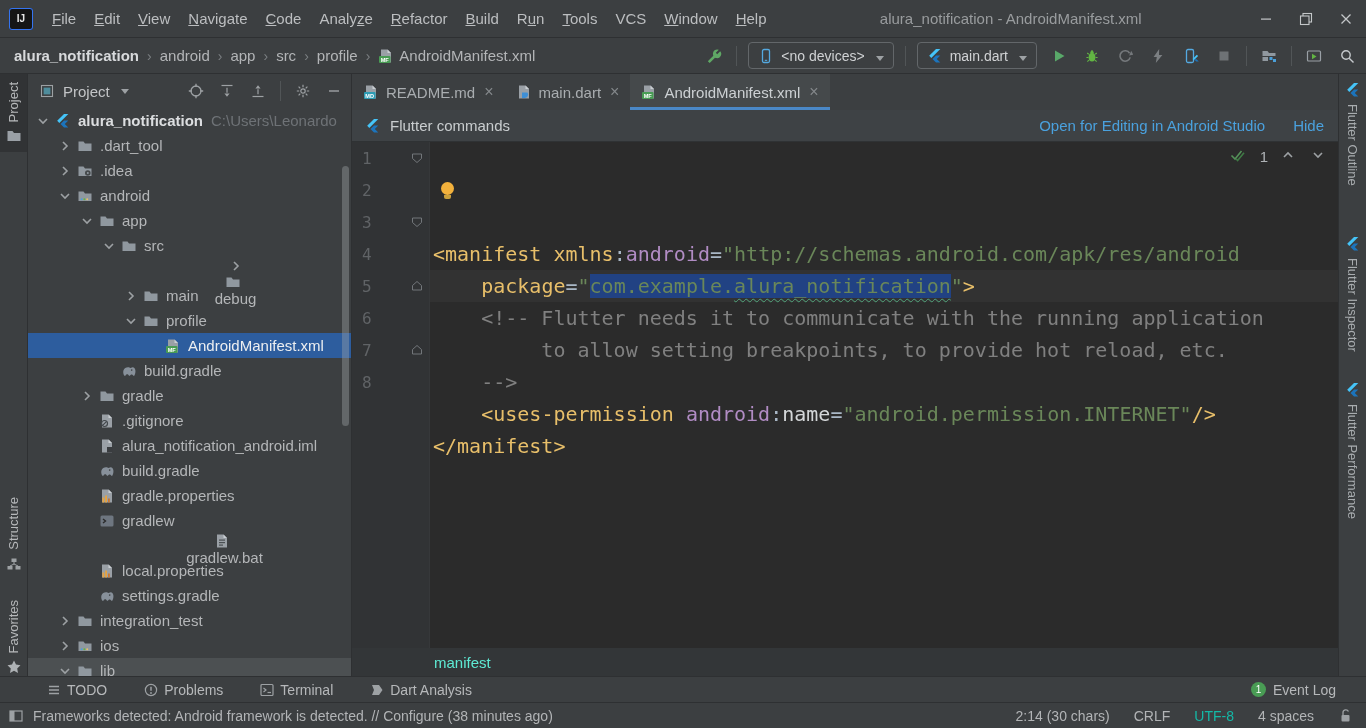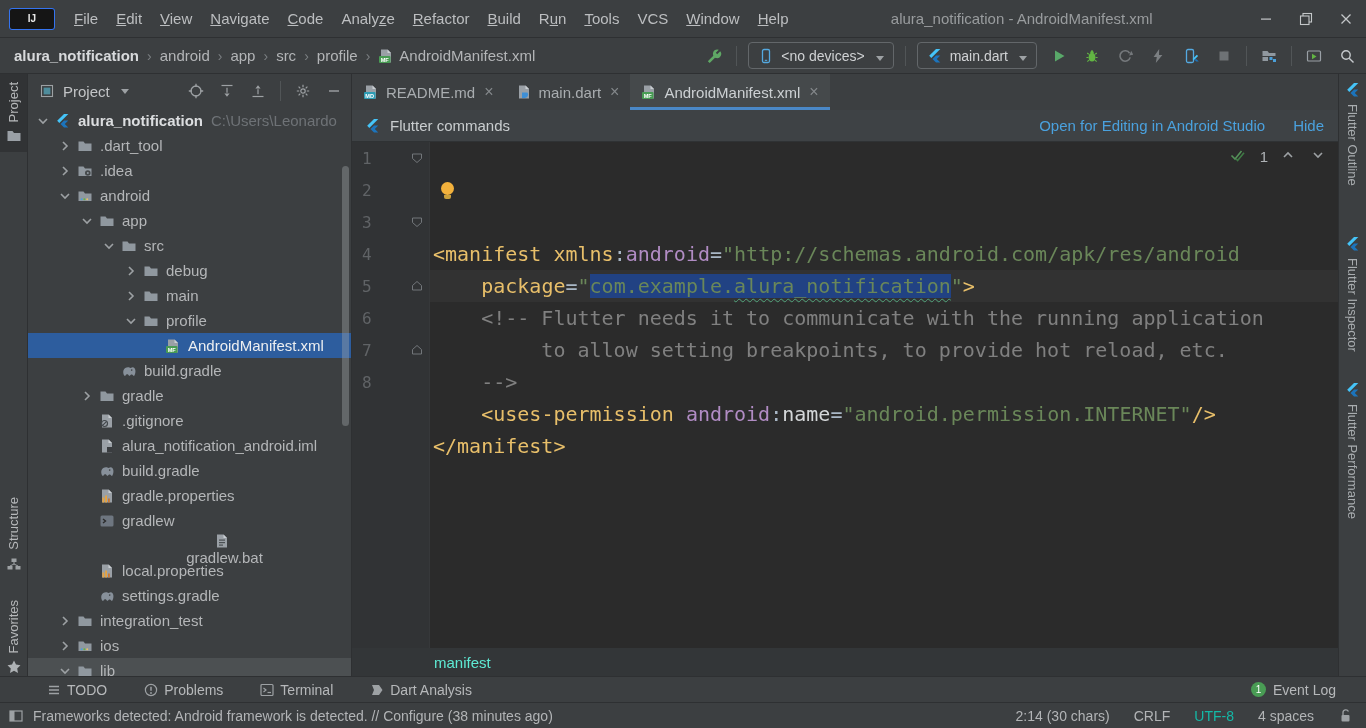--- a/index.html
+++ b/index.html
@@ -9,21 +9,21 @@
     position:relative; width:1366px; height:728px; overflow:hidden;
     background:#3c3f41; color:#bbbdbf;
     font-family:"Liberation Sans", sans-serif; font-size:14px;
     user-select:none;
   }
   svg { display:block; }
 
   
   .titlebar { position:absolute; top:0; left:0; right:0; height:38px;
     display:flex; align-items:center; background:#3c3f41; border-bottom:1px solid #2e3032; }
-  .ij-logo { width:46px; height:22px; margin:0 10px 0 9px; background:#151515; border-radius:3px;
+  .ij-logo { width:24px; height:22px; margin:0 10px 0 9px; background:#151515; border-radius:3px;
     color:#e8e8e8; font-size:10px; font-weight:bold; display:flex; align-items:center; justify-content:center;
     box-shadow:inset 0 0 0 1px #3574f0; }
   .menubar { display:flex; align-items:center; }
   .menu-item { padding:0 9px; font-size:15px; color:#bcbec0; cursor:default; }
   .win-title { flex:1; text-align:center; font-size:15px; color:#999c9e;
     white-space:nowrap; overflow:hidden; }
   .win-controls { display:flex; }
   .win-btn { width:40px; height:30px; display:flex; align-items:center; justify-content:center; }
 
   
@@ -477,21 +477,21 @@
                 <path d="M4 6l4 4 4-4" stroke="#9da1a4" stroke-width="1.6" fill="none"></path>
               </svg>
             </span>
             <span class="t-icon">
               <svg width="16" height="16" viewBox="0 0 16 16">
                 <path fill="#90989f" d="M1.5 3.5h5L8 5.5h6.5V13h-13z"></path>
               </svg>
             </span>
             <span class="t-label">src</span>
           </div>
-          <div class="tree-row" style="padding-left: 92px;">
+          <div class="tree-row" style="padding-left: 92px; flex-direction: column;">
             <span class="chev">
               <svg width="16" height="16" viewBox="0 0 16 16">
                 <path d="M6 4l4 4-4 4" stroke="#9da1a4" stroke-width="1.6" fill="none"></path>
               </svg>
             </span>
             <span class="t-icon">
               <svg width="16" height="16" viewBox="0 0 16 16">
                 <path fill="#90989f" d="M1.5 3.5h5L8 5.5h6.5V13h-13z"></path>
               </svg>
             </span>

